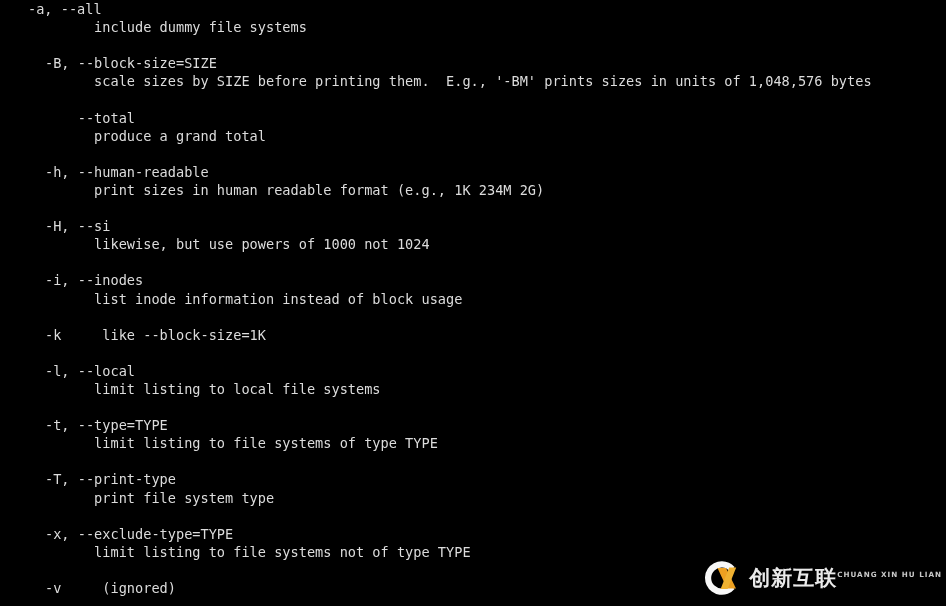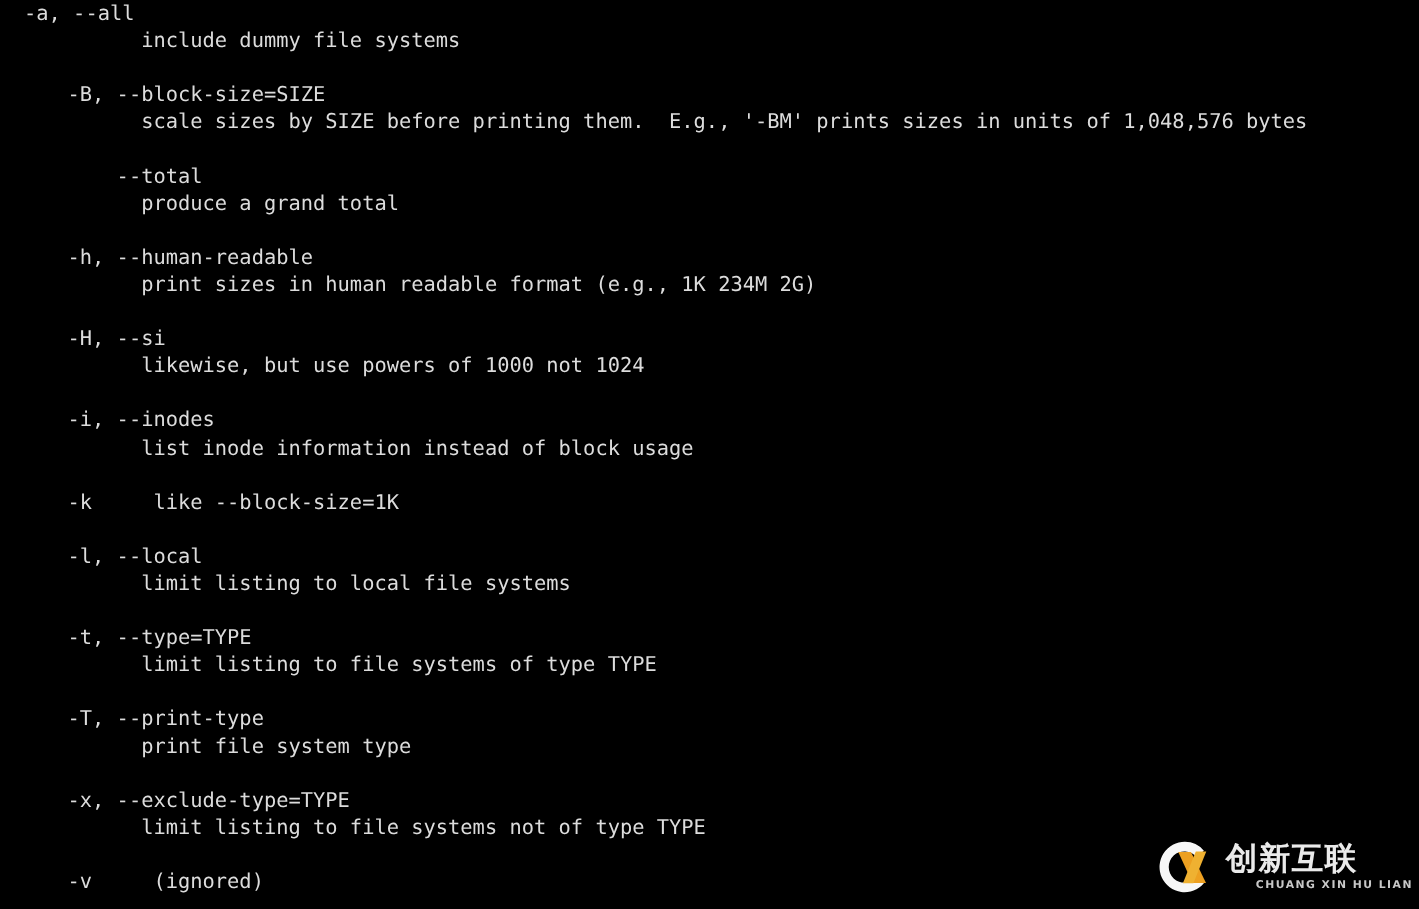--- a/index.html
+++ b/index.html
@@ -35,21 +35,21 @@
     font-size: 13.6px;
     line-height: 18.1px;
     color: #dcdcdc;
     letter-spacing: 0px;
   }
 
   .term-line {
     white-space: pre;
     height: 18.1px;
     display: block;
-    padding-left: 16px;
+    padding-left: 28px;
     font-variant-ligatures: none;
   }
 
   .term-line.indented {
     padding-left: 45px;
   }
 
   .term-line.blank {
     height: 18.1px;
   }
@@ -67,41 +67,40 @@
     opacity: 0.97;
   }
   #watermark-mark {
     width: 40px;
     height: 40px;
     position: relative;
     flex: 0 0 auto;
   }
   #watermark-text {
     display: flex;
-    flex-direction: column;
+    flex-direction: row;
     justify-content: flex-end;
     line-height: 1;
   }
   #watermark-cn {
     font-family: "DejaVu Sans", "Liberation Sans", sans-serif;
     font-size: 21px;
     font-weight: 700;
     color: #f2f2f2;
     letter-spacing: 1px;
     white-space: nowrap;
   }
   #watermark-py {
     font-family: "DejaVu Sans", "Liberation Sans", sans-serif;
     font-size: 7.2px;
     font-weight: 700;
     color: #cfcfcf;
     letter-spacing: 1.0px;
     margin-top: 3px;
     white-space: nowrap;
-    margin-left: 20px;
   }
 </style>
 </head>
 <body>
 
 <div id="terminal">
 
   <div id="terminal-output"><span class="term-line">-a, --all</span><span class="term-line indented">      include dummy file systems</span><span class="term-line blank indented"></span><span class="term-line indented">-B, --block-size=SIZE</span><span class="term-line indented">      scale sizes by SIZE before printing them.  E.g., '-BM' prints sizes in units of 1,048,576 bytes</span><span class="term-line blank indented"></span><span class="term-line indented">    --total</span><span class="term-line indented">      produce a grand total</span><span class="term-line blank indented"></span><span class="term-line indented">-h, --human-readable</span><span class="term-line indented">      print sizes in human readable format (e.g., 1K 234M 2G)</span><span class="term-line blank indented"></span><span class="term-line indented">-H, --si</span><span class="term-line indented">      likewise, but use powers of 1000 not 1024</span><span class="term-line blank indented"></span><span class="term-line indented">-i, --inodes</span><span class="term-line indented">      list inode information instead of block usage</span><span class="term-line blank indented"></span><span class="term-line indented">-k     like --block-size=1K</span><span class="term-line blank indented"></span><span class="term-line indented">-l, --local</span><span class="term-line indented">      limit listing to local file systems</span><span class="term-line blank indented"></span><span class="term-line indented">-t, --type=TYPE</span><span class="term-line indented">      limit listing to file systems of type TYPE</span><span class="term-line blank indented"></span><span class="term-line indented">-T, --print-type</span><span class="term-line indented">      print file system type</span><span class="term-line blank indented"></span><span class="term-line indented">-x, --exclude-type=TYPE</span><span class="term-line indented">      limit listing to file systems not of type TYPE</span><span class="term-line blank indented"></span><span class="term-line indented">-v     (ignored)</span></div>
 
   <div id="watermark">

